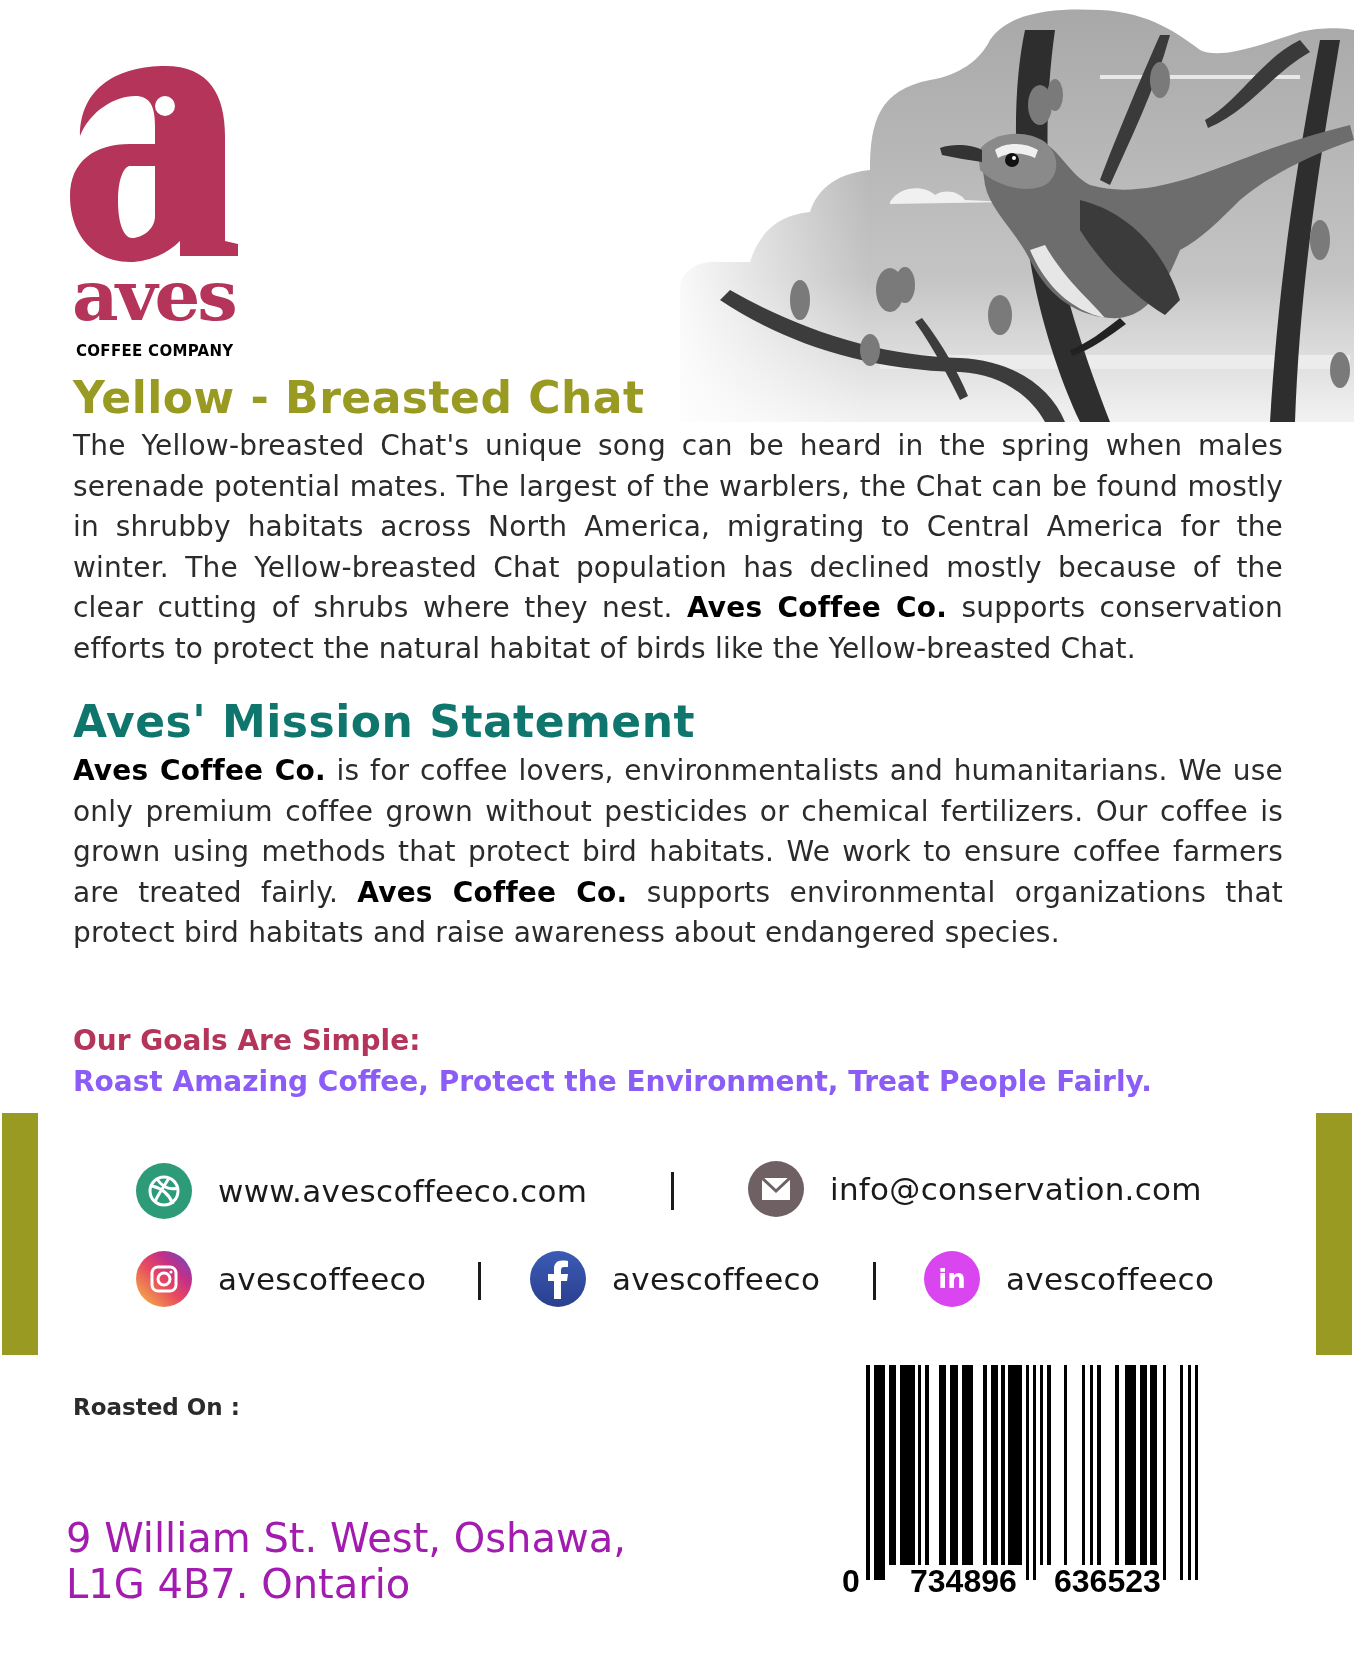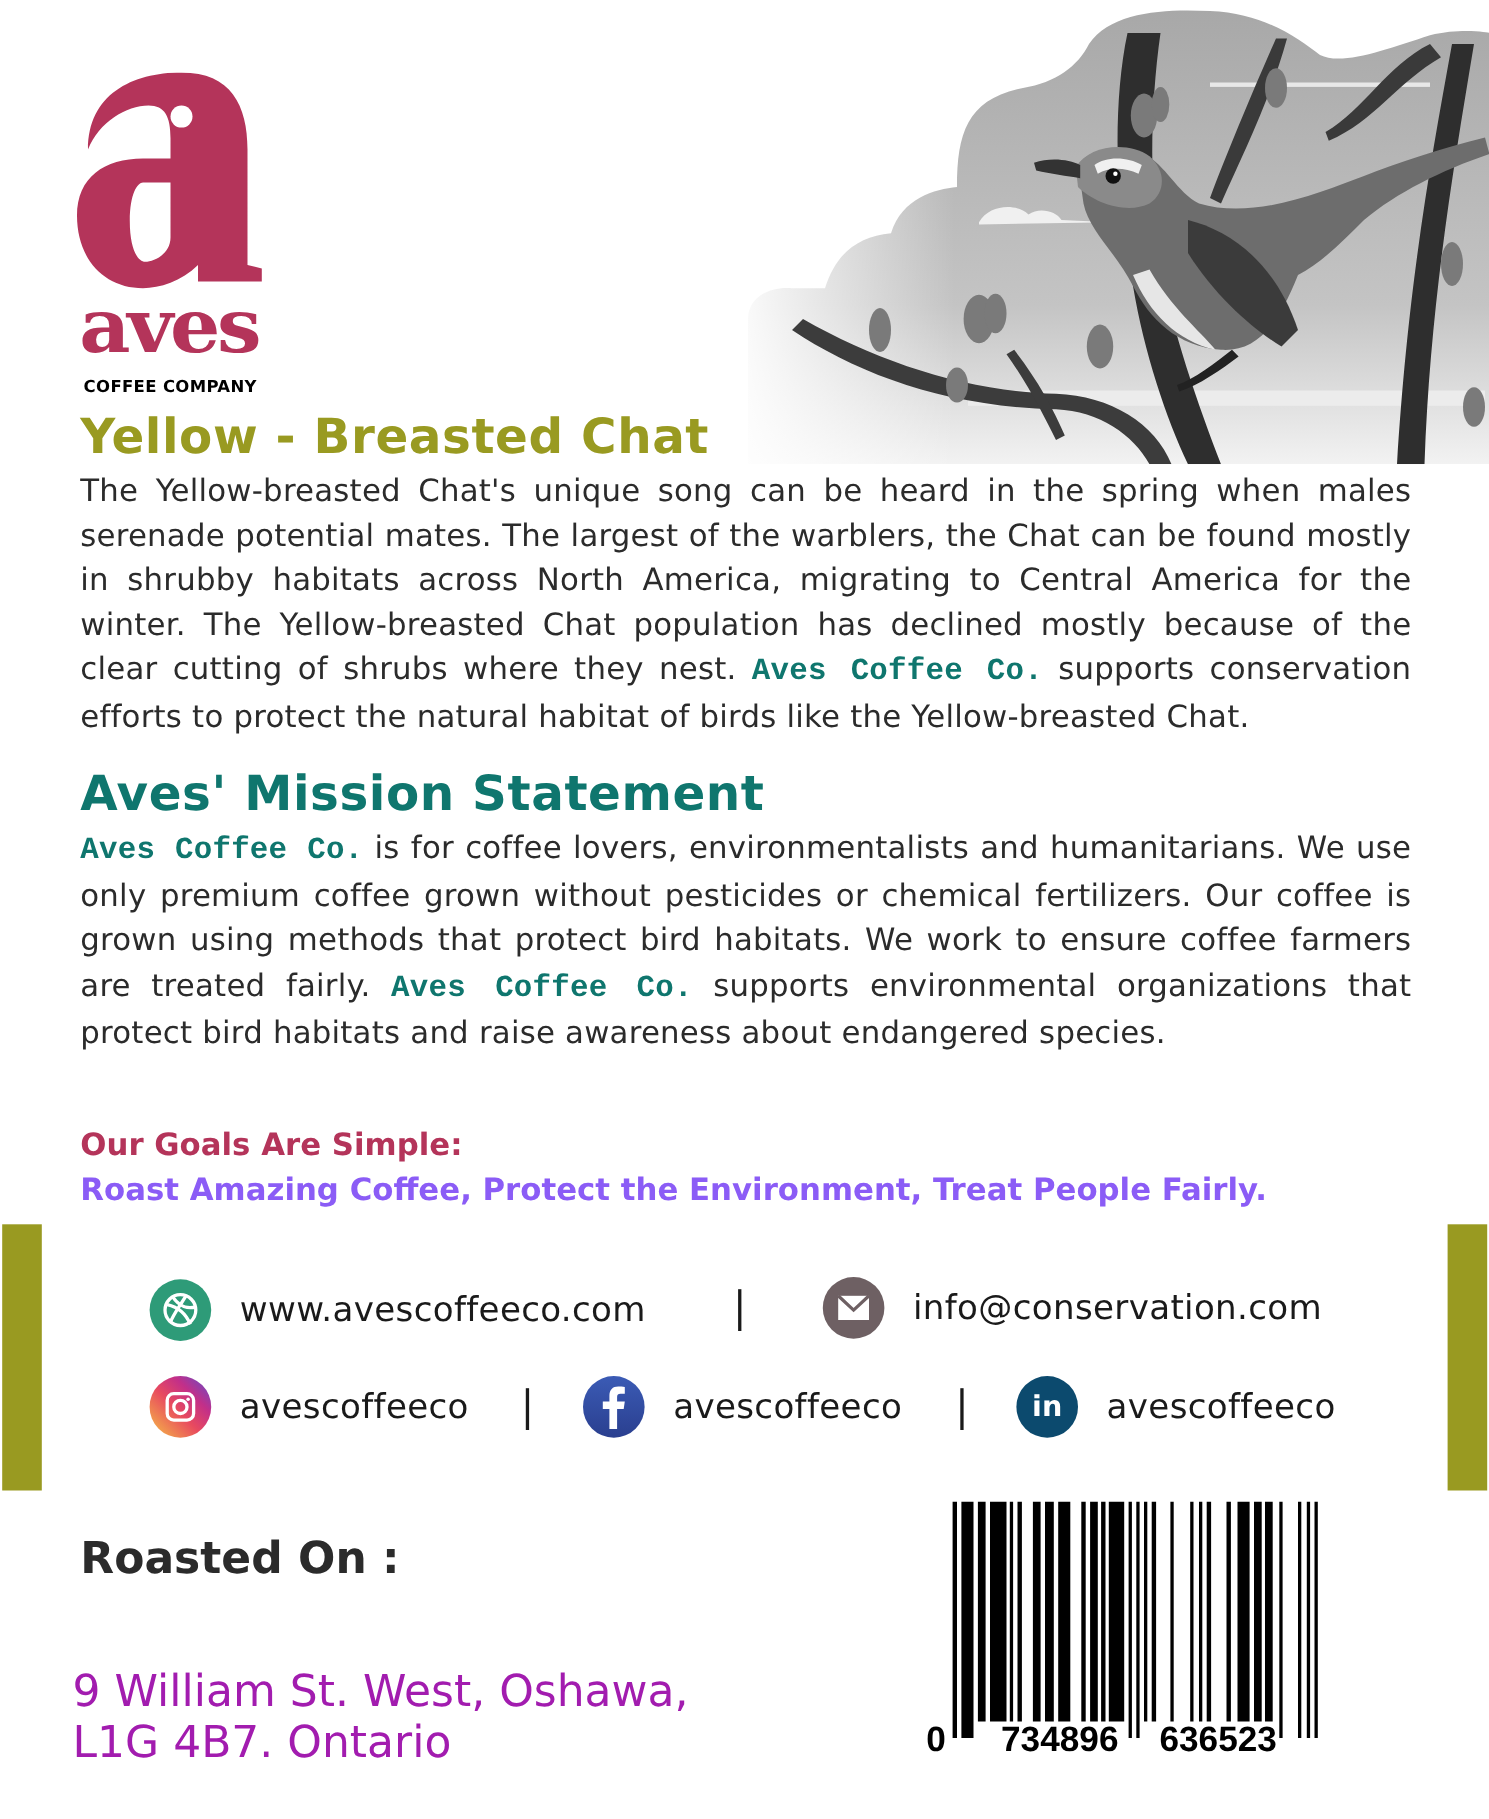--- a/index.html
+++ b/index.html
@@ -20,42 +20,42 @@
 
     
     .heading { position: absolute; left: 73px; font-weight: bold; font-size: 44px; line-height: 50px;
       letter-spacing: 0.5px; white-space: nowrap; }
     .h1 { top: 373px; }
     .h2 { top: 697px; }
 
     
     .para { position: absolute; left: 73px; width: 1210px; font-size: 28px; line-height: 40.5px;
       text-align: justify; color: #2b2b2b; letter-spacing: 0.2px; }
-    .para b { font-weight: bold; color: #0f766e; font-family: Liberation Mono, monospace; }
+    .para b { font-weight: bold; color: #000000; }
     .p1 { top: 426px; }
     .p2 { top: 751px; }
 
     .goals { position: absolute; left: 73px; font-weight: bold; font-size: 28px; line-height: 40px; white-space: nowrap; }
     .g1 { top: 1021px; }
     .g2 { top: 1062px; }
 
     
     .bar { position: absolute; top: 1113px; width: 36px; height: 242px; }
     .bar-left { left: 2px; }
     .bar-right { left: 1316px; }
 
     
     .contact { position: absolute; display: flex; align-items: center; height: 58px; }
     .icon-circle { width: 56px; height: 56px; border-radius: 50%; display: flex; align-items: center;
       justify-content: center; flex-shrink: 0; }
     .contact-text { margin-left: 26px; font-size: 31px; color: #1a1a1a; white-space: nowrap; letter-spacing: 0.3px; }
     .sep { position: absolute; width: 3px; height: 38px; background: #1a1a1a; }
 
     
-    .roasted { position: absolute; left: 73px; top: 1394px; font-weight: bold; font-size: 40px; color: #2b2b2b; white-space: nowrap; }
+    .roasted { position: absolute; left: 73px; top: 1394px; font-weight: bold; font-size: 23px; color: #2b2b2b; white-space: nowrap; }
     .address { position: absolute; left: 66px; top: 1515px; font-size: 40px; line-height: 46px; color: #a21caf; }
 
     
     .barcode { position: absolute; left: 840px; top: 1365px; width: 360px; height: 240px; }
     .barcode-digit { position: absolute; font-family: "Liberation Sans", sans-serif; font-weight: bold;
       font-size: 32px; line-height: 32px; color: #000; }
   </style>
 </head>
 <body>
 
@@ -178,21 +178,21 @@
 <div class="contact" style="left:530px; top:1250px;">
   <div class="icon-circle" style="background: linear-gradient(180deg, #3b5bb5, #2a3f8f);">
     <svg width="26" height="40" viewBox="0 0 26 40">
         <path d="M 16 40 L 16 22 L 22 22 L 23 15 L 16 15 L 16 11 C 16 9, 17 8, 19 8 L 23 8 L 23 2 C 21 1.5, 19 1.5, 17 1.5 C 12 1.5, 9 4.5, 9 10 L 9 15 L 3 15 L 3 22 L 9 22 L 9 40 Z" fill="#fff"></path>
       </svg>
   </div>
   <span class="contact-text">avescoffeeco</span>
 </div>
 <div class="sep" style="left:873px; top:1262px;"></div>
 <div class="contact" style="left:924px; top:1250px;">
-  <div class="icon-circle" style="background:#0c4a6e">
+  <div class="icon-circle" style="background:#d946ef">
     <span style="color:#fff; font-weight:bold; font-size:26px; font-family:'DejaVu Sans', sans-serif;">in</span>
   </div>
   <span class="contact-text">avescoffeeco</span>
 </div>
 
 <div class="roasted">Roasted On :</div>
 
 <div class="address">
   <div>9 William St. West, Oshawa,</div>
   <div>L1G 4B7. Ontario</div>

